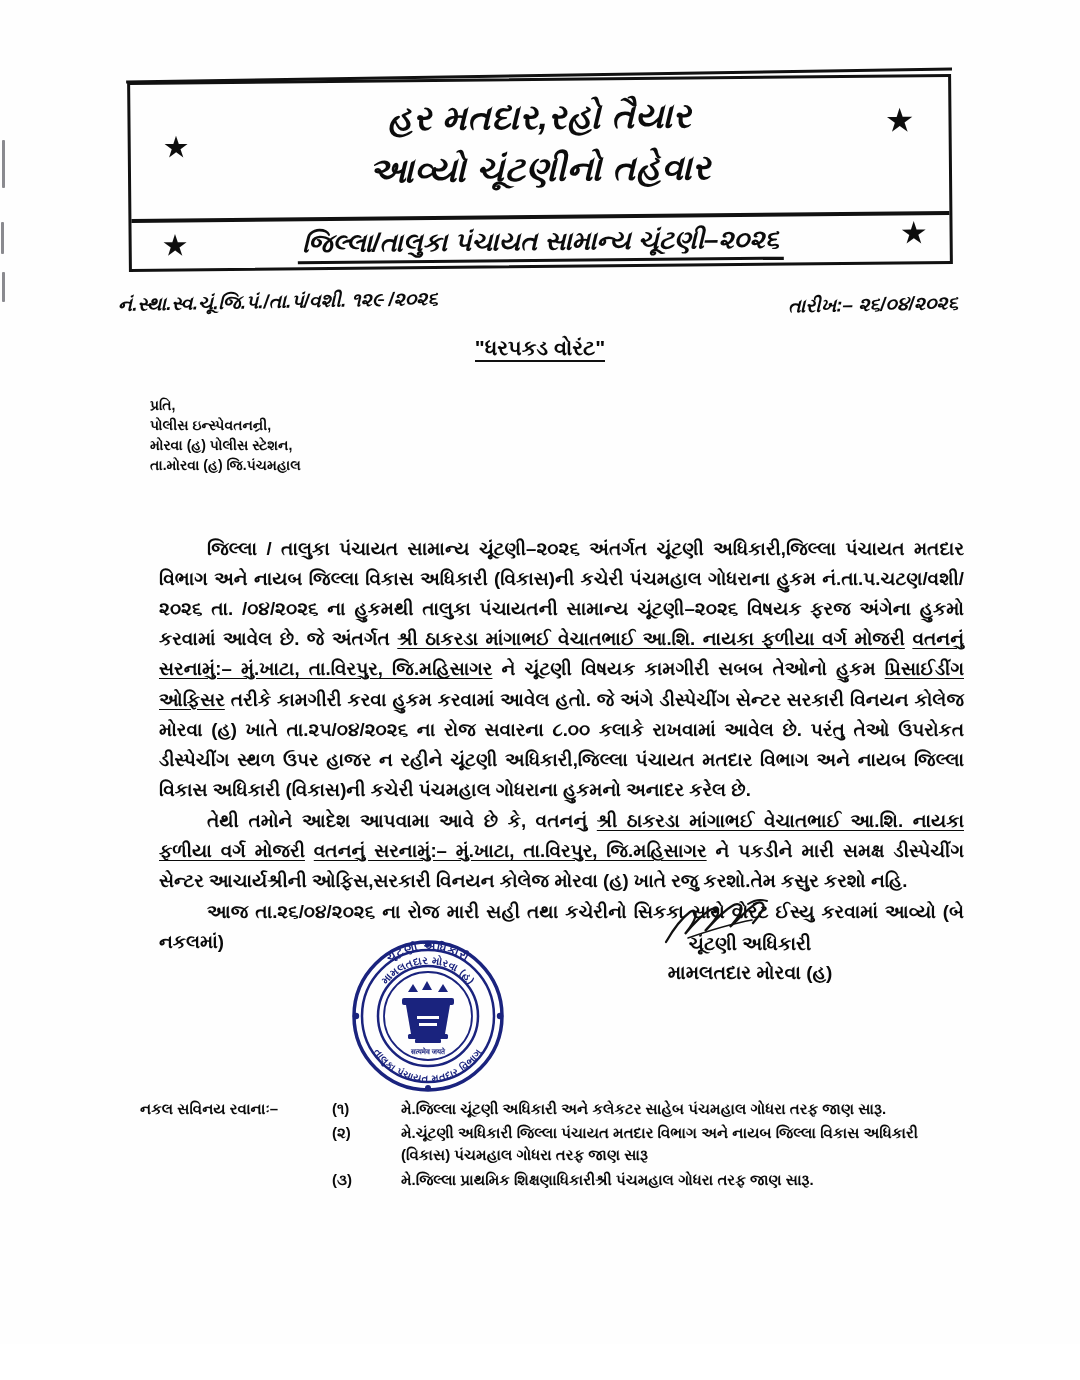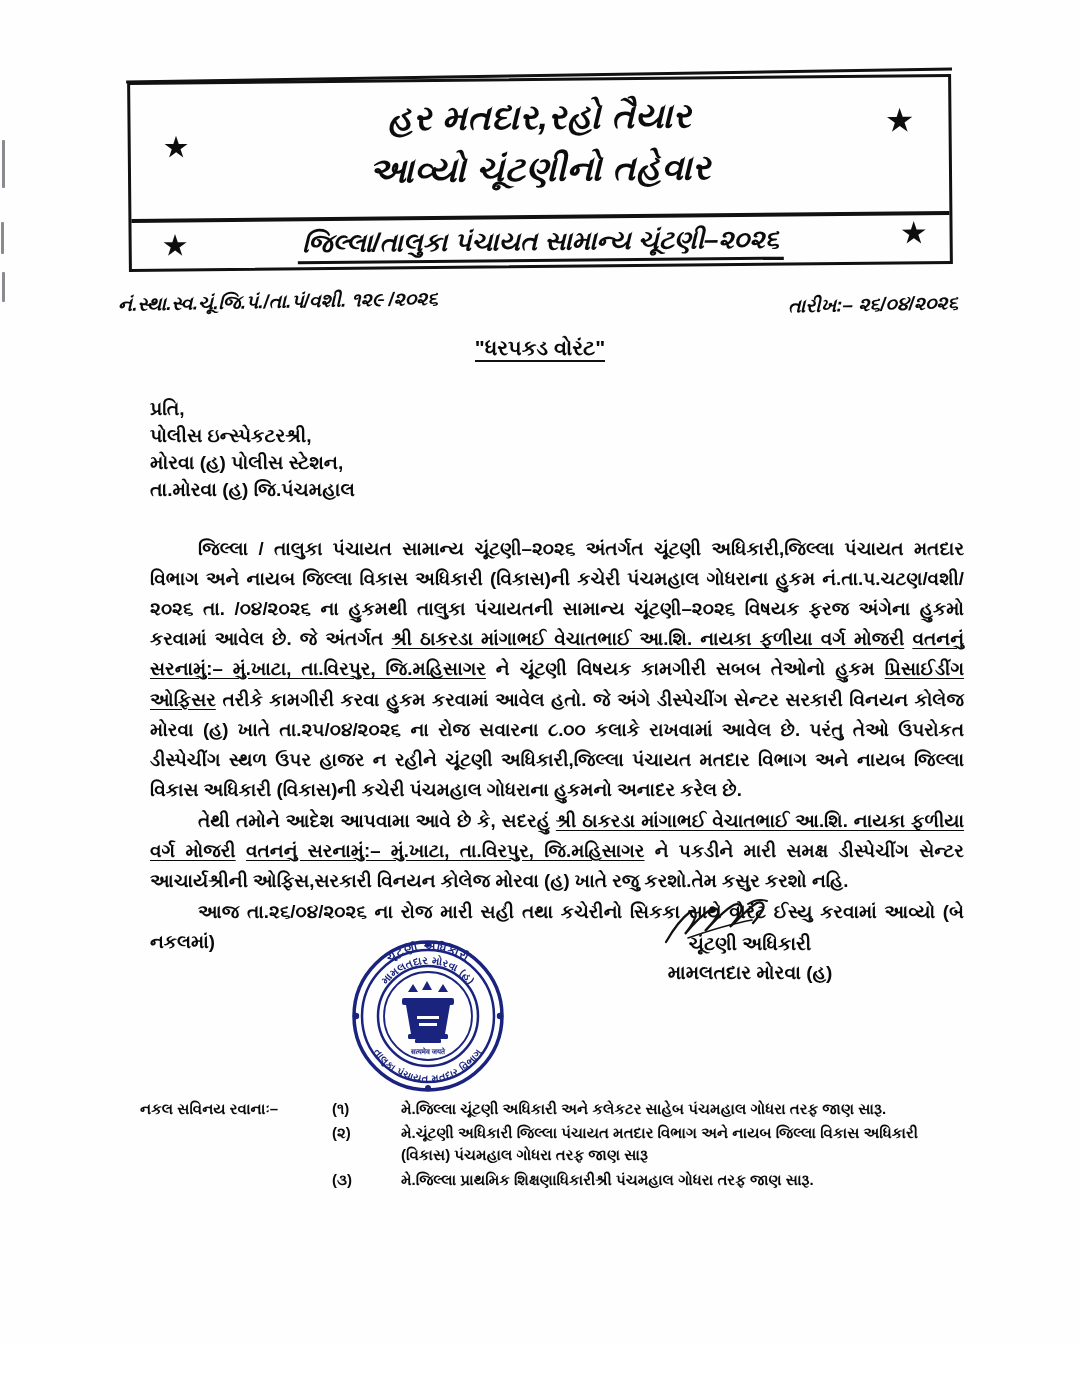--- a/index.html
+++ b/index.html
@@ -147,38 +147,38 @@
     font-weight: 700;
     border-bottom: 2px solid #111;
     padding-bottom: 1px;
   }
 
   
   .addressee {
     position: absolute;
     left: 150px;
     top: 396px;
-    font-size: 19px;
+    font-size: 14px;
     font-weight: 700;
     line-height: 1.42;
   }
   .addressee div { white-space: nowrap; }
 
   
   .body-text {
     position: absolute;
     left: 146px;
     top: 534px;
     width: 818px;
     font-size: 18.6px;
     line-height: 1.62;
     text-align: justify;
     font-weight: 600;
   }
-  .body-text p { margin: 0 0 1px 4px; }
+  .body-text p { margin: 0 0 1px 13px; }
   .body-text p.indent { text-indent: 48px; }
   .bu { font-weight: 700; text-decoration: underline; text-underline-offset: 3px; }
 
   
   .sig-block {
     position: absolute;
     left: 540px;
     top: 930px;
     width: 420px;
     text-align: center;
@@ -263,28 +263,28 @@
     <div class="ref-no">નં.સ્થા.સ્વ.ચૂં.જિ.પં./તા.પં/વશી. ૧૨૯ /૨૦૨૬</div>
     <div class="ref-date">તારીખ:– ૨૬/૦૪/૨૦૨૬</div>
   </div>
 
   <div class="doc-title">
     <span>"ધરપકડ વોરંટ"</span>
   </div>
 
   <div class="addressee">
     <div>પ્રતિ,</div>
-    <div>પોલીસ ઇન્સ્પેકટરશ્રી,</div>
+    <div>પોલીસ ઇન્સ્પેવતનન્રી,</div>
     <div>મોરવા (હ) પોલીસ સ્ટેશન,</div>
     <div>તા.મોરવા (હ) જિ.પંચમહાલ</div>
   </div>
 
   <div class="body-text">
     <p class="indent"><span>જિલ્લા / તાલુકા પંચાયત સામાન્ય ચૂંટણી–૨૦૨૬ અંતર્ગત ચૂંટણી અધિકારી,જિલ્લા પંચાયત મતદાર વિભાગ અને નાયબ જિલ્લા વિકાસ અધિકારી (વિકાસ)ની કચેરી પંચમહાલ ગોધરાના હુકમ નં.તા.પ.ચટણ/વશી/૨૦૨૬ તા. /૦૪/૨૦૨૬ ના હુકમથી તાલુકા પંચાયતની સામાન્ય ચૂંટણી–૨૦૨૬ વિષયક ફરજ અંગેના હુકમો કરવામાં આવેલ છે. જે અંતર્ગત </span><span class="bu">શ્રી ઠાકરડા માંગાભઈ વેચાતભાઈ આ.શિ. નાયકા ફળીયા વર્ગ મોજરી</span> <span class="bu">વતનનું સરનામું:– મું.ખાટા, તા.વિરપુર, જિ.મહિસાગર</span><span> ને ચૂંટણી વિષયક કામગીરી સબબ તેઓનો હુકમ </span><span class="bu">પ્રિસાઈડીંગ ઓફિસર</span><span> તરીકે કામગીરી કરવા હુકમ કરવામાં આવેલ હતો. જે અંગે ડીસ્પેચીંગ સેન્ટર સરકારી વિનયન કોલેજ મોરવા (હ) ખાતે તા.૨૫/૦૪/૨૦૨૬ ના રોજ સવારના ૮.૦૦ કલાકે રાખવામાં આવેલ છે. પરંતુ તેઓ ઉપરોકત ડીસ્પેચીંગ  સ્થળ ઉપર હાજર ન રહીને ચૂંટણી અધિકારી,જિલ્લા પંચાયત મતદાર વિભાગ અને નાયબ જિલ્લા વિકાસ અધિકારી (વિકાસ)ની કચેરી પંચમહાલ ગોધરાના હુકમનો અનાદર કરેલ છે.</span></p>
-    <p class="indent"><span>તેથી તમોને આદેશ આપવામા આવે છે કે, સદરહું  </span><span class="bu">શ્રી ઠાકરડા માંગાભઈ વેચાતભાઈ આ.શિ. નાયકા ફળીયા વર્ગ મોજરી</span> <span class="bu">વતનનું સરનામું:– મું.ખાટા, તા.વિરપુર, જિ.મહિસાગર</span><span> ને પકડીને મારી સમક્ષ ડીસ્પેચીંગ સેન્ટર આચાર્યશ્રીની ઓફિસ,સરકારી વિનયન કોલેજ મોરવા (હ) ખાતે રજુ કરશો.તેમ કસુર કરશો નહિ.</span></p>
+    <p class="indent"><span>તેથી તમોને આદેશ આપવામા આવે છે કે, વતનનું  </span><span class="bu">શ્રી ઠાકરડા માંગાભઈ વેચાતભાઈ આ.શિ. નાયકા ફળીયા વર્ગ મોજરી</span> <span class="bu">વતનનું સરનામું:– મું.ખાટા, તા.વિરપુર, જિ.મહિસાગર</span><span> ને પકડીને મારી સમક્ષ ડીસ્પેચીંગ સેન્ટર આચાર્યશ્રીની ઓફિસ,સરકારી વિનયન કોલેજ મોરવા (હ) ખાતે રજુ કરશો.તેમ કસુર કરશો નહિ.</span></p>
     <p class="indent">આજ તા.૨૬/૦૪/૨૦૨૬ ના રોજ મારી સહી તથા કચેરીનો સિકકા સાથે વોરંટ ઈસ્યુ કરવામાં આવ્યો (બે નકલમાં)</p>
   </div>
 
   <svg class="sig-scribble" viewBox="0 0 130 50">
     <path d="M6,44 C14,30 22,20 30,14 C34,11 37,14 35,20 C33,26 28,32 25,36 C30,30 40,18 50,12 C56,8 60,12 57,18 C54,24 48,29 45,33 C52,26 62,14 72,8 C78,4 83,7 81,13 C79,19 73,25 70,29 C78,22 88,10 97,5 C101,3 105,6 103,11 C101,16 96,21 93,25" fill="none" stroke="#111" stroke-width="2.2" stroke-linecap="round"></path>
     <path d="M88,6 C94,2 101,1 107,3" fill="none" stroke="#111" stroke-width="2" stroke-linecap="round"></path>
     <path d="M28,40 C48,33 70,26 92,22" fill="none" stroke="#111" stroke-width="1.6" stroke-linecap="round"></path>
   </svg>
 
   <div class="sig-block">

